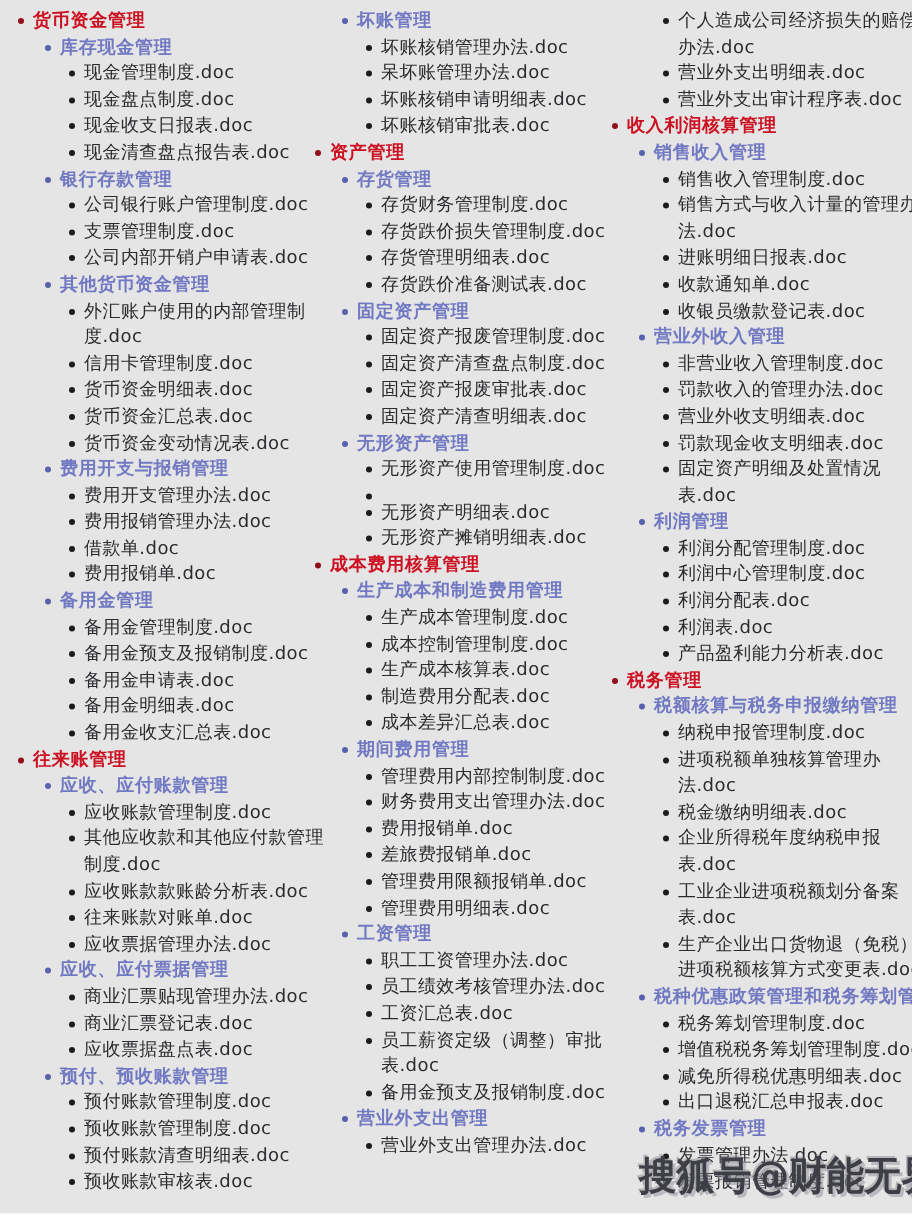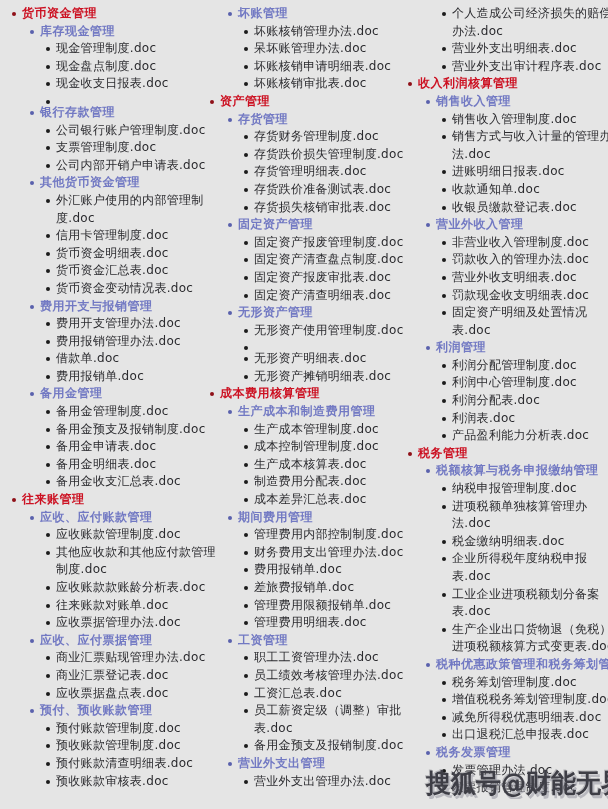--- a/index.html
+++ b/index.html
@@ -78,20 +78,21 @@
         <div class="row lvl-doc">
           <span class="bullet"></span>
           <span class="txt">现金盘点制度.doc</span>
         </div>
         <div class="row lvl-doc">
           <span class="bullet"></span>
           <span class="txt">现金收支日报表.doc</span>
         </div>
         <div class="row lvl-doc">
           <span class="bullet"></span>
+          <span class="txt">现金清查盘点报告表.doc</span>
         </div>
         <div class="row lvl-sub">
           <span class="bullet"></span>
           <span class="txt">银行存款管理</span>
         </div>
         <div class="row lvl-doc">
           <span class="bullet"></span>
           <span class="txt">公司银行账户管理制度.doc</span>
         </div>
         <div class="row lvl-doc">
@@ -274,24 +275,20 @@
           <span class="bullet"></span>
           <span class="txt">存货跌价损失管理制度.doc</span>
         </div>
         <div class="row lvl-doc">
           <span class="bullet"></span>
           <span class="txt">存货管理明细表.doc</span>
         </div>
         <div class="row lvl-doc">
           <span class="bullet"></span>
           <span class="txt">存货跌价准备测试表.doc</span>
-        </div>
-        <div class="row lvl-doc">
-          <span class="bullet"></span>
-          <span class="txt">存货损失核销审批表.doc</span>
         </div>
         <div class="row lvl-sub">
           <span class="bullet"></span>
           <span class="txt">固定资产管理</span>
         </div>
         <div class="row lvl-doc">
           <span class="bullet"></span>
           <span class="txt">固定资产报废管理制度.doc</span>
         </div>
         <div class="row lvl-doc">

